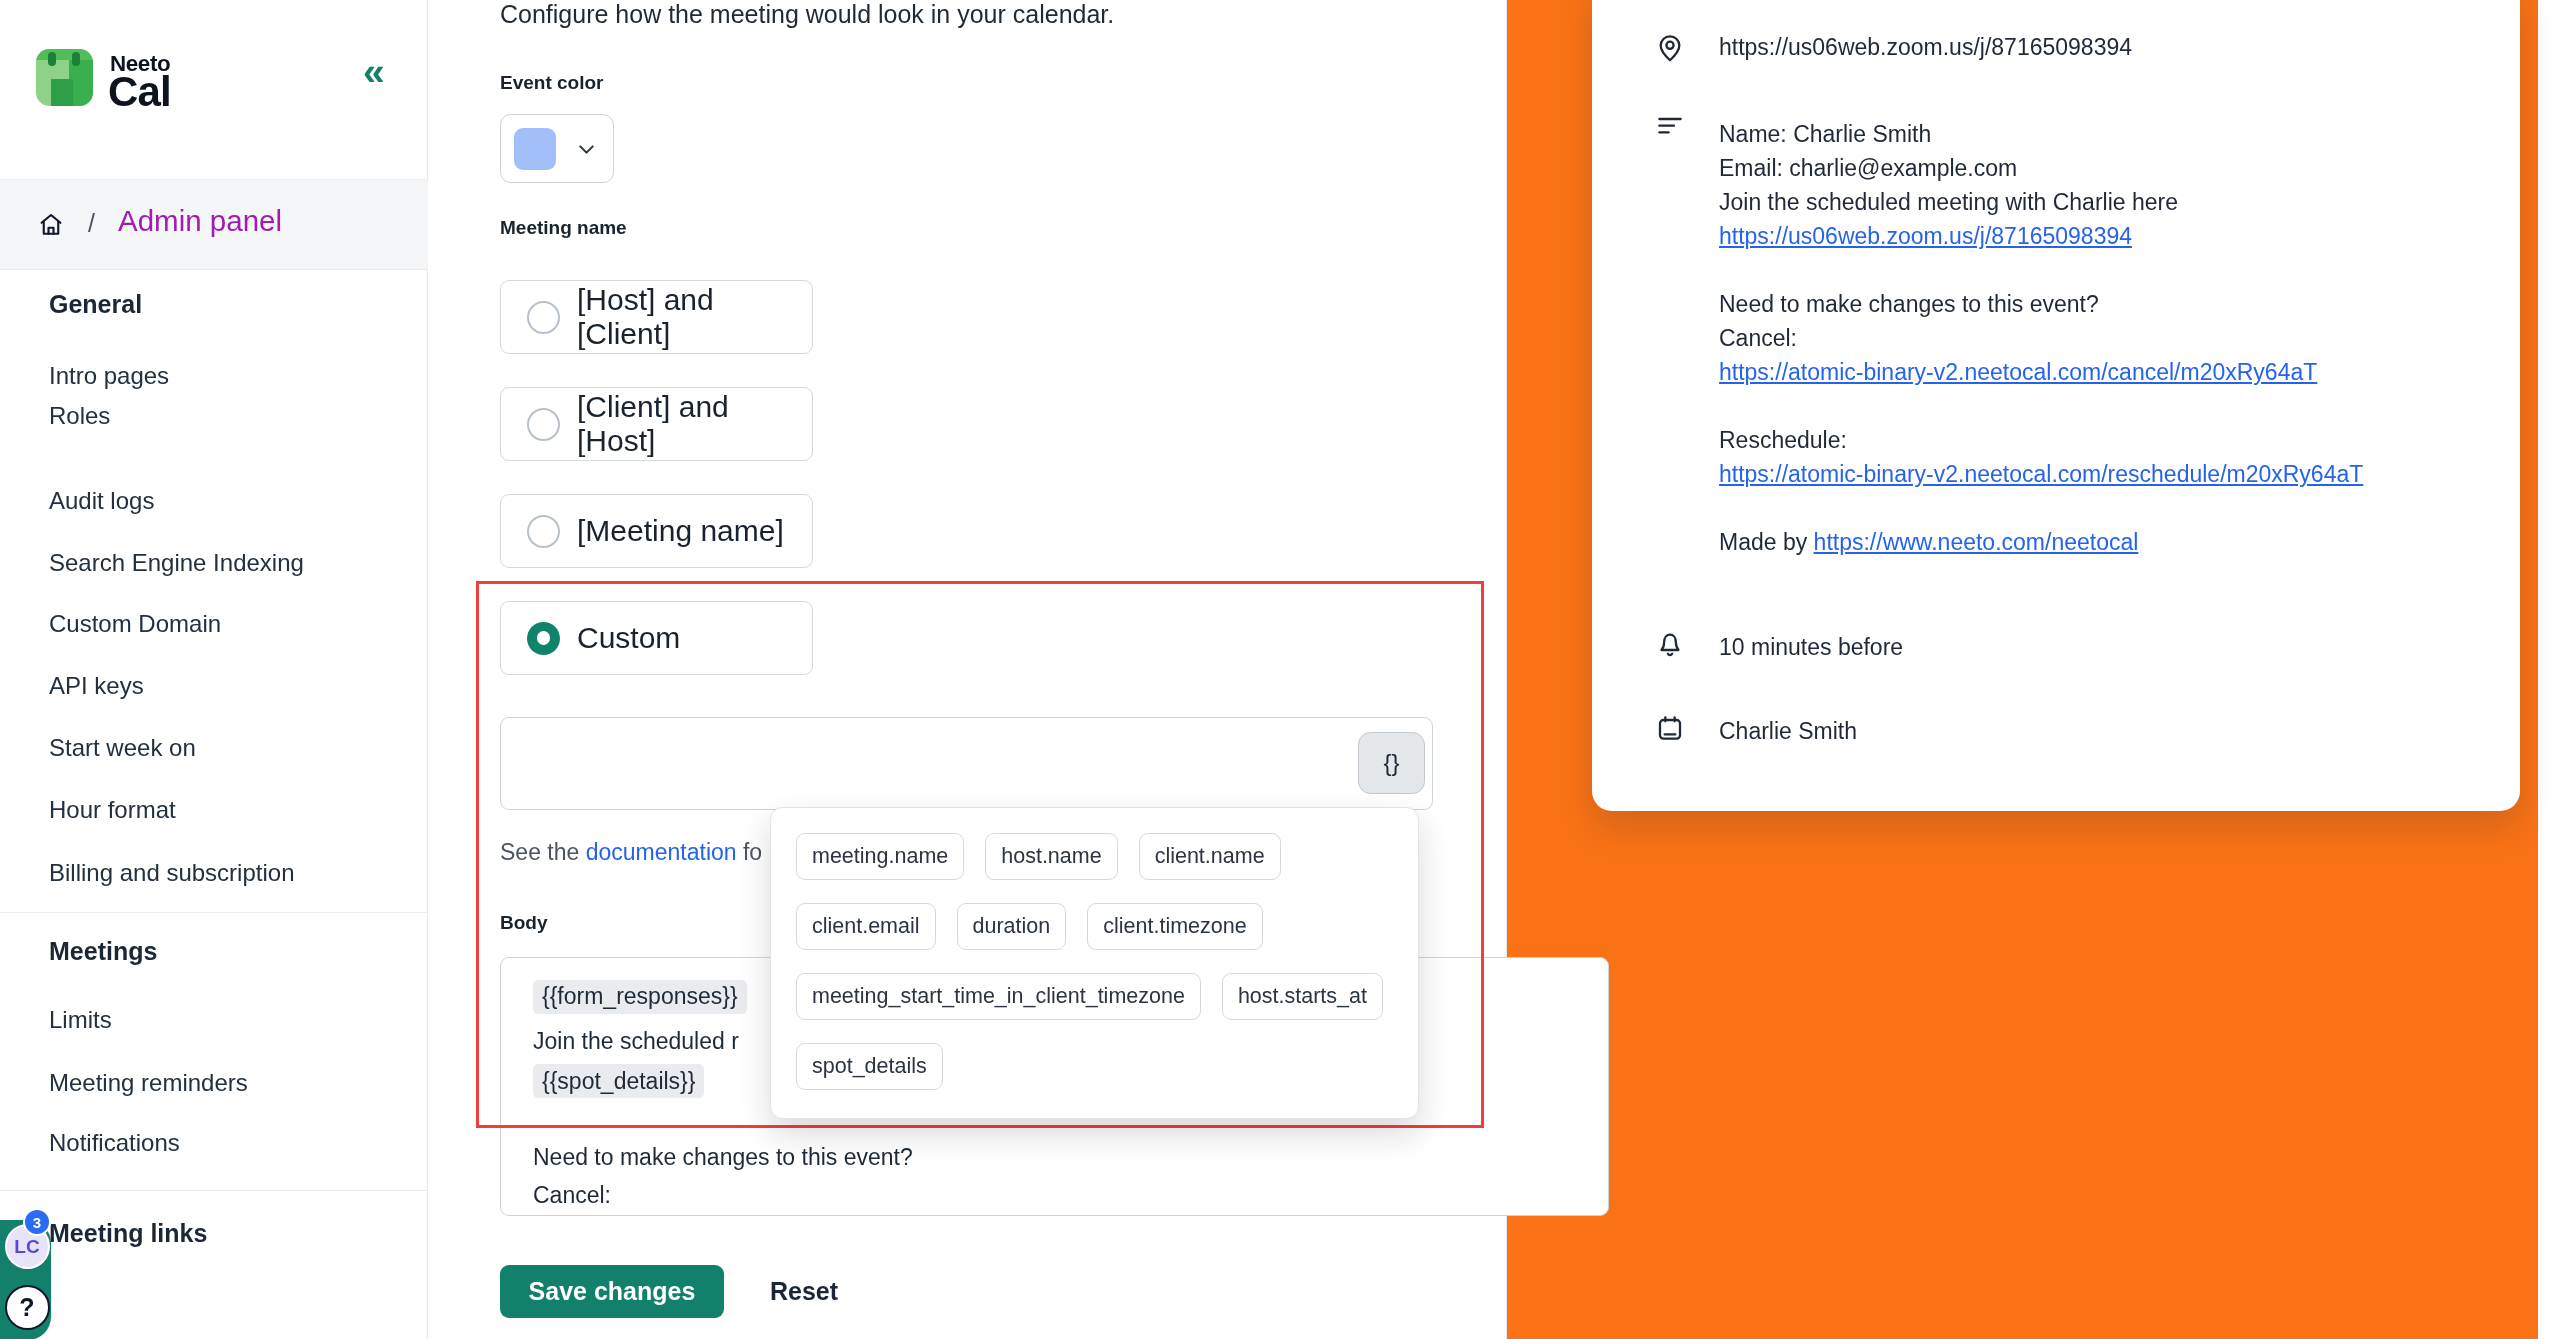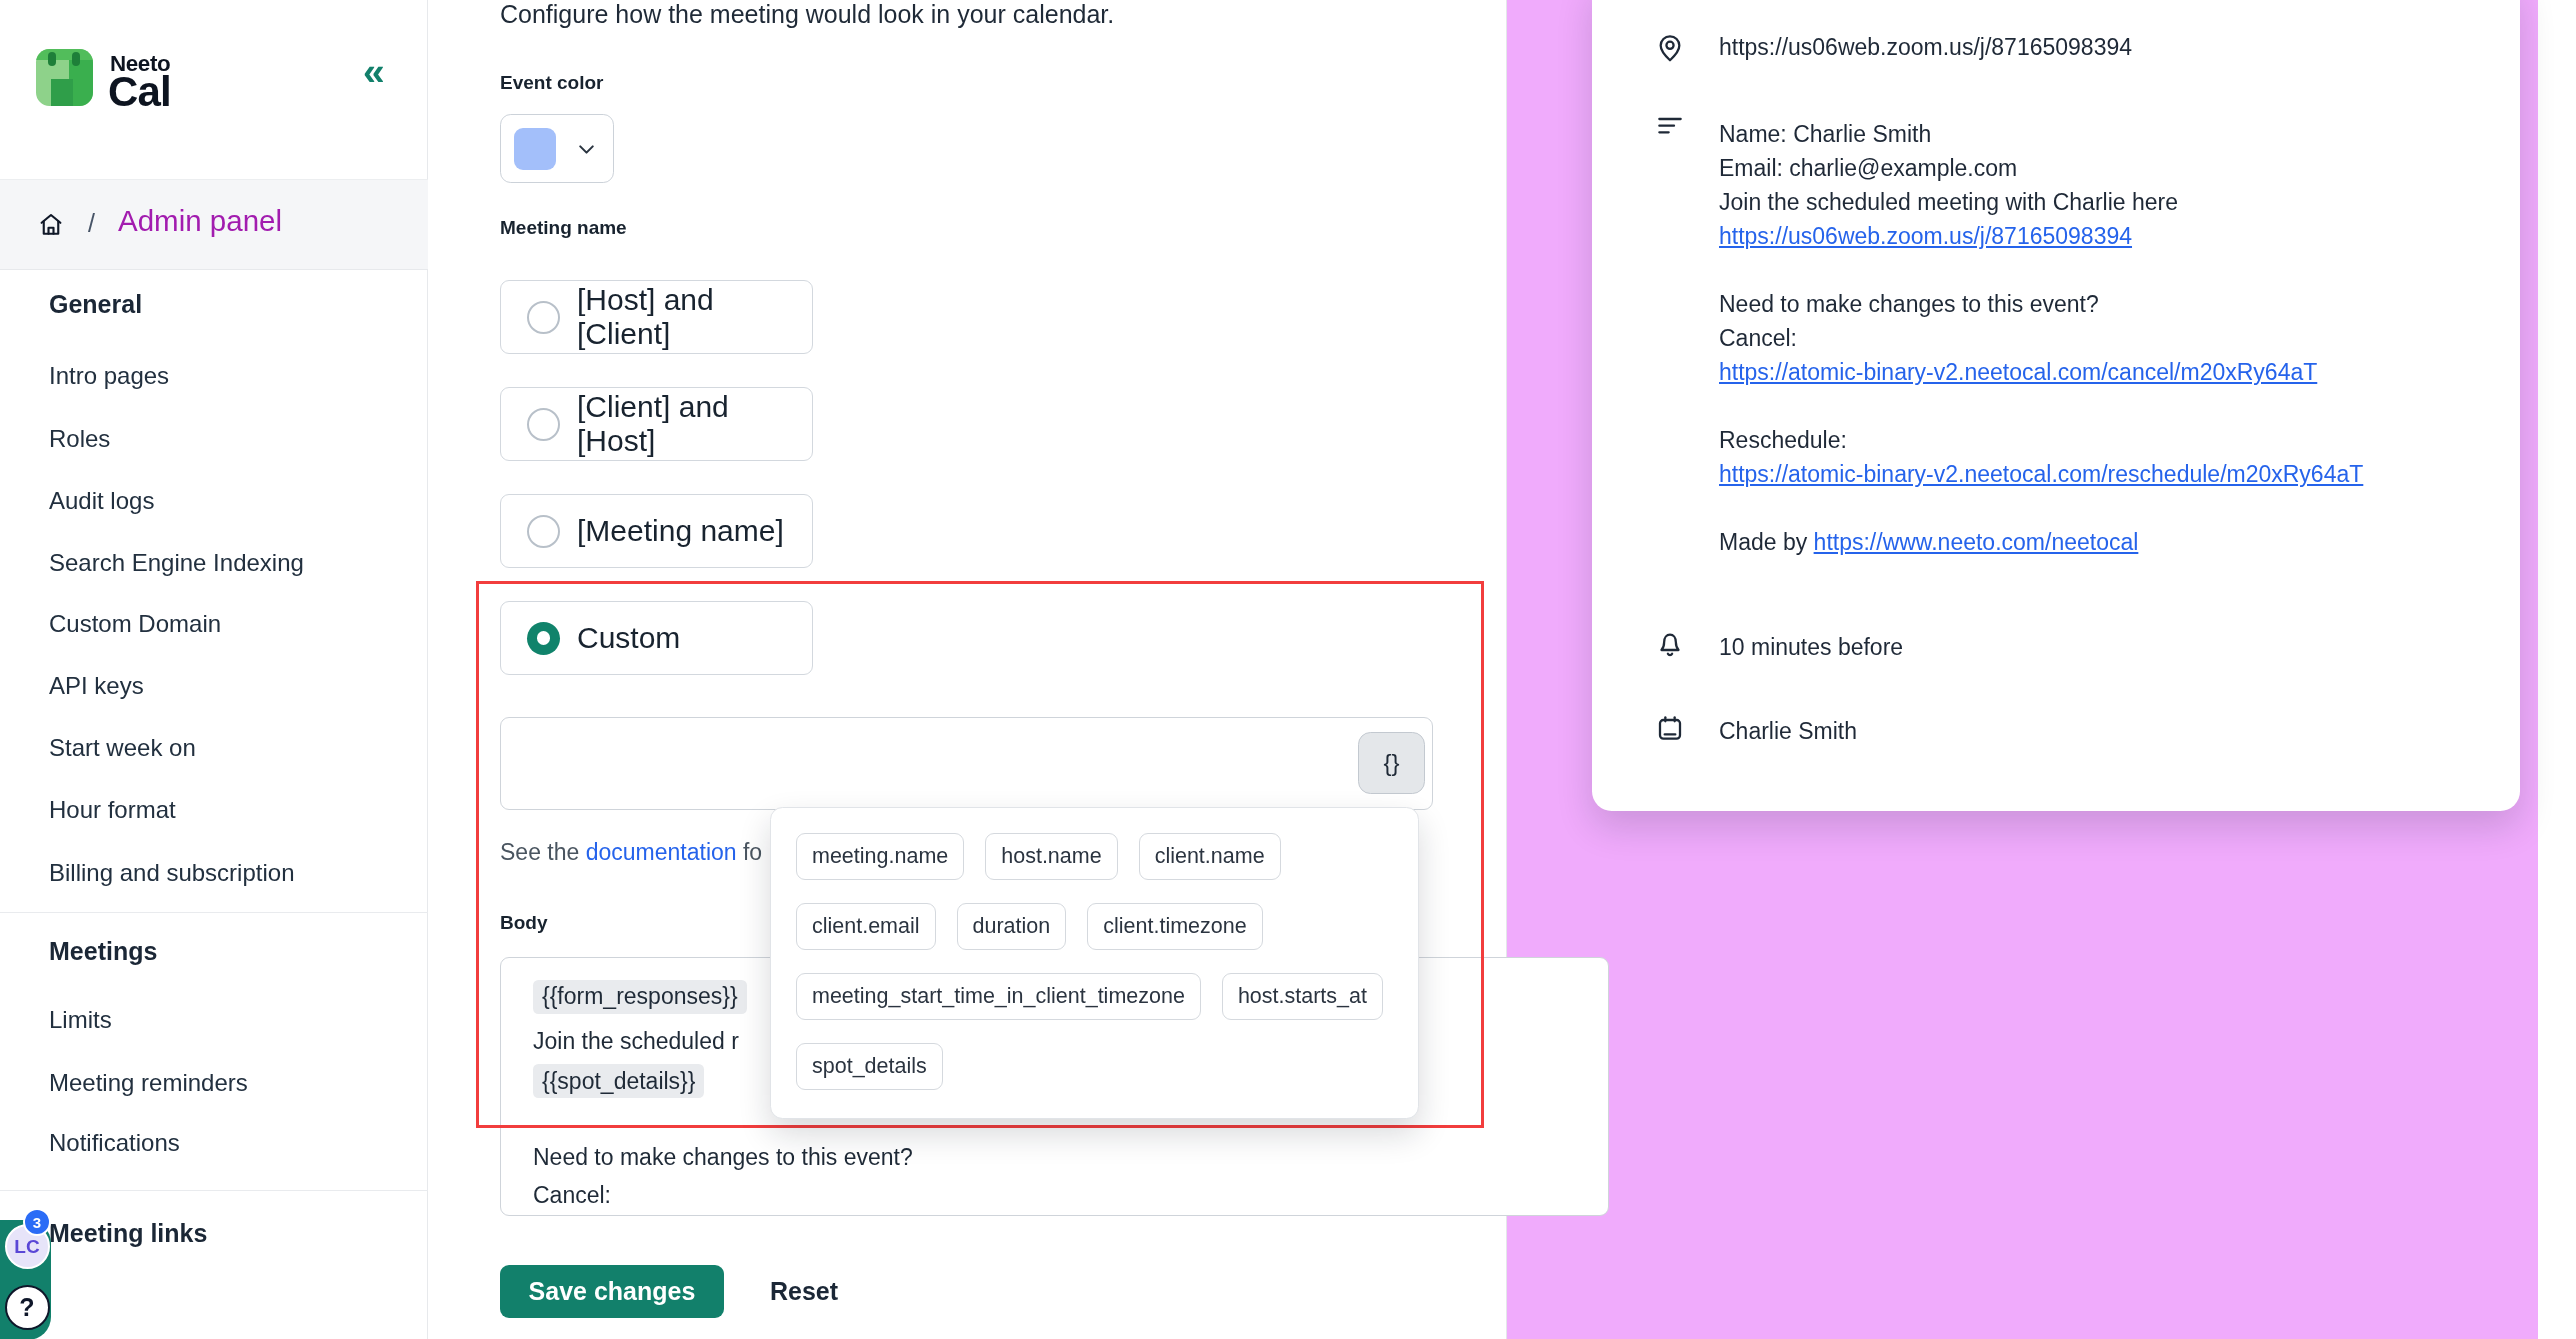--- a/index.html
+++ b/index.html
@@ -59,21 +59,21 @@
   .popup{position:absolute;left:341px;top:807px;width:649px;height:312px;background:#fff;border:0.9px solid #e1e4e8;border-radius:12.5px;
          box-shadow:0 14.3px 32px rgba(16,24,40,.16);z-index:30;padding:25px;display:flex;flex-direction:column;gap:23px;}
   .popup-row{display:flex;gap:21px;}
   .var-chip{height:47px;padding:0 15px;border:0.9px solid #d5d9de;border-radius:9px;background:#fff;display:flex;align-items:center;
             font-size:21.5px;color:#2b3440;white-space:nowrap;cursor:pointer;font-family:inherit;}
   .save-btn{position:absolute;left:71px;top:1265px;width:224px;height:53px;background:#12806b;border:none;border-radius:9px;
             color:#fff;font-size:25px;font-weight:600;cursor:pointer;font-family:inherit;}
   .reset-btn{position:absolute;left:341px;top:1265px;height:53px;line-height:53px;font-size:25px;font-weight:600;color:#1b2736;cursor:pointer;}
 
   
-  .rightpanel{position:absolute;left:1506px;top:0;width:1032px;height:1340px;background:#f0abfc;border-left:0.9px solid #e4e7ea;}
+  .rightpanel{position:absolute;left:1506px;top:0;width:1032px;height:1340px;background:#f97316;border-left:0.9px solid #e4e7ea;}
   .card{position:absolute;left:85px;top:-23px;width:928px;height:834px;background:#fff;border-radius:19.7px;box-shadow:0 16px 36px rgba(15,23,42,.16);}
   .card-icon{position:absolute;left:62px;width:32px;height:32px;color:#1f2937;}
   .card-text{position:absolute;left:127px;font-size:23px;color:#1f2937;}
   .desc-block{position:absolute;left:127px;top:140px;width:666px;font-size:23px;color:#1f2937;line-height:34px;}
   .desc-block a{color:#2563eb;text-decoration:underline;word-break:break-all;cursor:pointer;}
   .blank{height:34px;}
 </style>
 </head>
 <body>
 
@@ -98,21 +98,21 @@
             <path d="M6.2 9v10h11.6V9"></path>
             <path d="M10 19v-4.8h4V19"></path>
         </svg>
       </span>
       <span class="crumb-sep">/</span>
       <span class="crumb-title">Admin panel</span>
     </div>
 
     <div class="nav-title" style="top:289px;">General</div>
     <div class="nav-item" style="top:361px;">Intro pages</div>
-    <div class="nav-item" style="top:424px;">Roles</div>
+    <div class="nav-item" style="top:401px;">Roles</div>
     <div class="nav-item" style="top:486px;">Audit logs</div>
     <div class="nav-item" style="top:548px;">Search Engine Indexing</div>
     <div class="nav-item" style="top:609px;">Custom Domain</div>
     <div class="nav-item" style="top:671px;">API keys</div>
     <div class="nav-item" style="top:733px;">Start week on</div>
     <div class="nav-item" style="top:795px;">Hour format</div>
     <div class="nav-item" style="top:858px;">Billing and subscription</div>
     <div class="nav-div" style="top:912px;"></div>
     <div class="nav-title" style="top:936px;">Meetings</div>
     <div class="nav-item" style="top:1005px;">Limits</div>

